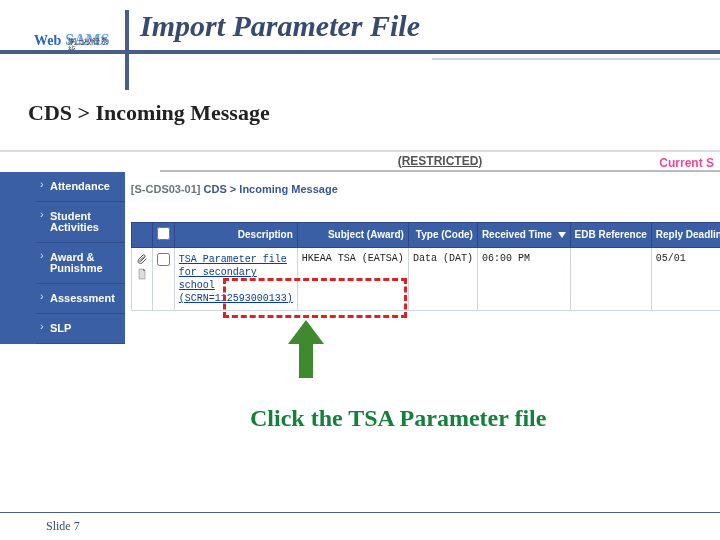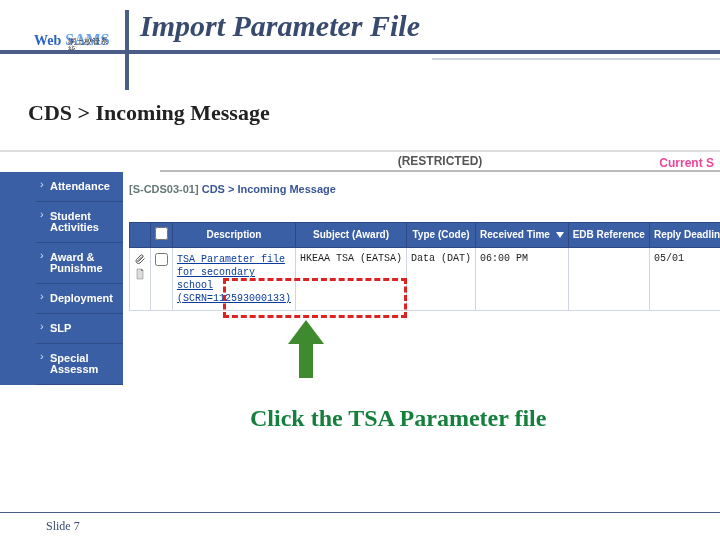--- a/index.html
+++ b/index.html
@@ -43,21 +43,21 @@
   }
 
   
   .shot {
     position:absolute; left:0px; top:150px; width:720px; height:220px;
     border-top: 2px solid #ddd; background:#fff;
   }
   .restricted-bar {
     height:20px; border-bottom:2px solid #bbb;
     font: bold 12px/18px Arial; text-align:center; color:#555;
-    margin-left:160px; background:#fff;
+    margin-left:160px; background:#fff;text-decoration:underline;
   }
   .shot-inner { display:flex; }
   .sidebar {
     width:160px; background:#3b5fa5; color:#fff;
     font: bold 11px/1 Arial;
     padding-left: 36px;
   }
   .sidebar .item {
     padding: 9px 10px 9px 14px;
     border-bottom: 1px solid #2e4d8a;
@@ -66,21 +66,21 @@
   .sidebar .item::before{
     content:"›"; position:absolute; left:4px; top:7px; color:#d6e1f5; font-weight:normal;
   }
   .content { flex:1; padding:4px 6px; font: 11px/1.3 Arial; color:#333; background:#fff;}
   .crumb-row { color:#3a5697; padding:6px 0 10px; font-weight:bold; }
   .crumb-row .code { color:#677; font-weight:bold; }
   .page-indicator{ text-align:right; font: bold 11px Arial; padding:2px 4px;}
   .tbl { width:100%; border-collapse: collapse; font:10px/1.2 Arial; color:#222;}
   .tbl th {
     background:#3b5fa5; color:#fff; font-weight:bold;
-    padding:4px 4px; border:1px solid #2e4886; text-align:center; white-space:nowrap;
+    padding:4px 4px; border:1px solid #2e4886; text-align:right; white-space:nowrap;
   }
   .tbl th.sel { width:22px; text-align:center; }
   .tbl td { padding:5px 4px; border:1px solid #cfd5e3; background:#fff; vertical-align:top;}
   .clip-icon, .doc-icon { display:inline-block; width:12px; height:12px; }
   .clip-icon svg, .doc-icon svg { width:12px; height:12px; display:block; }
   .desc-link { color:#0a3b9e; text-decoration:underline; font-family: "Courier New", monospace; cursor:pointer;}
   .mono { font-family: "Courier New", monospace; white-space:nowrap;}
   .chk { }
   .sort-caret { display:inline-block; margin-left:3px; width:0;height:0;border-left:4px solid transparent;border-right:4px solid transparent;border-top:6px solid #fff;}
   .top-right-label{
@@ -137,23 +137,22 @@
 <div class="breadcrumb">CDS &gt; Incoming Message</div>
 
 <div class="shot">
   <div class="top-right-label">Current S</div>
   <div class="restricted-bar">(RESTRICTED)</div>
   <div class="shot-inner">
     <div class="sidebar">
       <div class="item">Attendance</div>
       <div class="item">Student Activities</div>
       <div class="item">Award &amp; Punishme</div>
-      <div class="item">Deployment</div>
+      <div class="item">Assessment</div>
       <div class="item">SLP</div>
-      <div class="item">Special Assessm</div>
     </div>
     <div class="content">
       <div class="crumb-row">
         <span class="code">[S-CDS03-01]</span>
         <span>CDS &gt; Incoming Message</span>
       </div>
       <div class="page-indicator"><span>Page</span></div>
       <table class="tbl">
         <thead>
           <tr>

